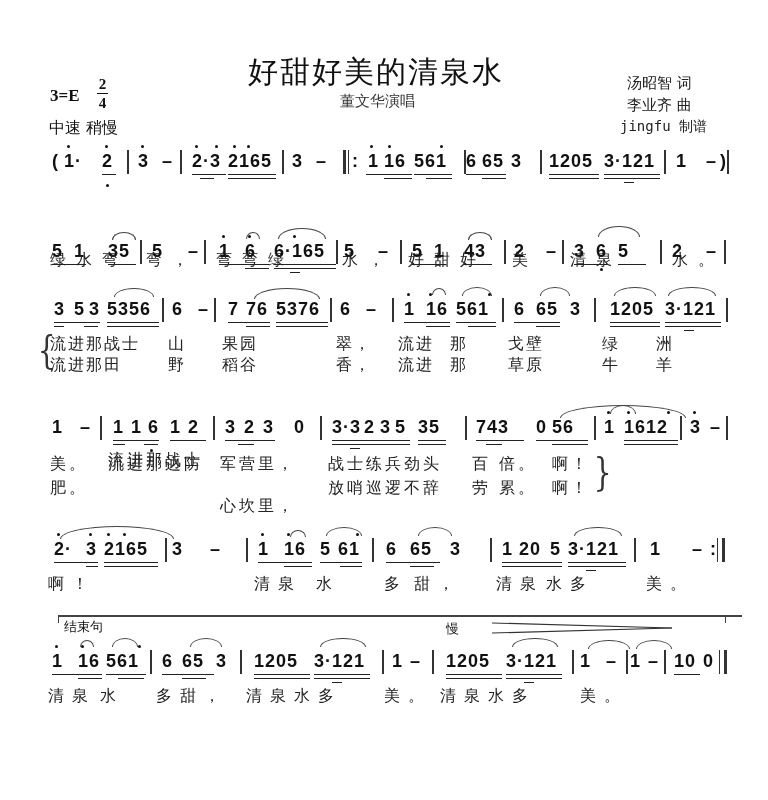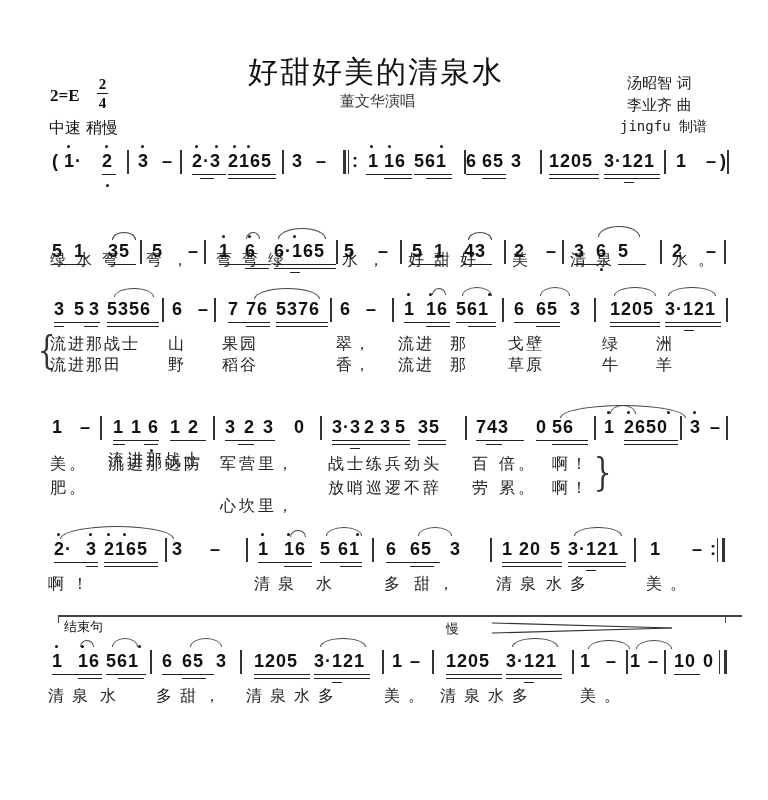--- a/index.html
+++ b/index.html
@@ -22,21 +22,21 @@
   .boxline { position:absolute; background:#444; }
 </style>
 </head>
 <body>
 
 <div class="abs title">好甜好美的清泉水</div>
 <div class="abs singer">董文华演唱</div>
 <div class="abs credit" style="left:627px;top:74px;">汤昭智 词</div>
 <div class="abs credit" style="left:627px;top:96px;">李业齐 曲</div>
 <div class="abs credit" style="left:620px;top:118px;font-family:'DejaVu Sans Mono',monospace;font-size:14px;">jingfu 制谱</div>
-<div class="abs key">2=E</div>
+<div class="abs key">3=E</div>
 <div class="frac">
   <span>2</span>
   <span class="bar"></span>
   <span>4</span>
 </div>
 <div class="abs tempo">中速 稍慢</div>
 
 <div id="score">
     <div class="abs notes" style="left: 52px; top: 151px;">(</div>
     <div class="abs notes" style="left: 64px; top: 151px;">1·</div>
@@ -239,21 +239,21 @@
     <div class="abs notes" style="left: 294px; top: 417px;">0</div>
     <div class="abs notes" style="left: 332px; top: 417px;">3·3</div>
     <div class="abs notes" style="left: 364px; top: 417px;">2</div>
     <div class="abs notes" style="left: 380px; top: 417px;">3</div>
     <div class="abs notes" style="left: 395px; top: 417px;">5</div>
     <div class="abs notes" style="left: 418px; top: 417px;">35</div>
     <div class="abs notes" style="left: 476px; top: 417px;">743</div>
     <div class="abs notes" style="left: 536px; top: 417px;">0</div>
     <div class="abs notes" style="left: 552px; top: 417px;">56</div>
     <div class="abs notes" style="left: 604px; top: 417px;">1</div>
-    <div class="abs notes" style="left: 624px; top: 417px;">2650</div>
+    <div class="abs notes" style="left: 624px; top: 417px;">1612</div>
     <div class="abs notes" style="left: 690px; top: 417px;">3</div>
     <div class="abs notes" style="left: 710px; top: 417px;">–</div>
     <div class="bl" style="left: 100px; top: 416px; height: 24px;"></div>
     <div class="bl" style="left: 213px; top: 416px; height: 24px;"></div>
     <div class="bl" style="left: 320px; top: 416px; height: 24px;"></div>
     <div class="bl" style="left: 465px; top: 416px; height: 24px;"></div>
     <div class="bl" style="left: 594px; top: 416px; height: 24px;"></div>
     <div class="bl" style="left: 680px; top: 416px; height: 24px;"></div>
     <div class="bl" style="left: 726px; top: 416px; height: 24px;"></div>
     <div class="ul" style="left: 113px; top: 440px; width: 46px;"></div>

